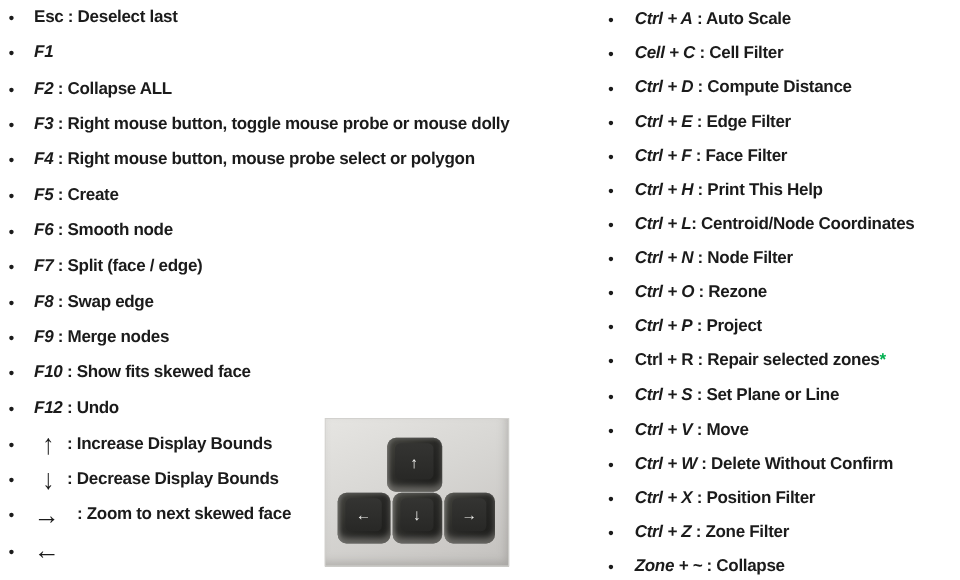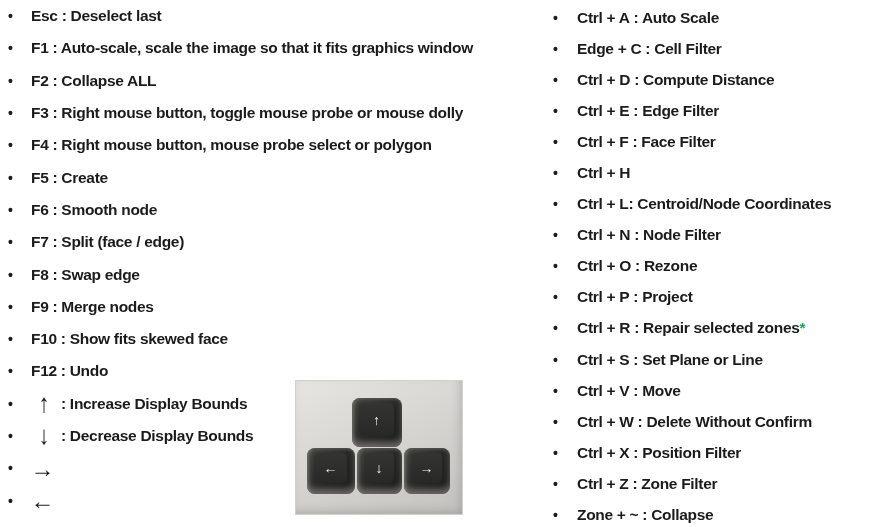--- a/index.html
+++ b/index.html
@@ -12,21 +12,21 @@
   #left-col{left:1px;top:0;}
   #right-col{left:547px;top:2px;}
   li.item{
     display:flex;align-items:center;white-space:pre;
     font-weight:bold;font-size:15.5px;letter-spacing:-0.3px;
   }
   #left-col li.item{height:32.3px;padding-left:7px;}
   #right-col li.item{height:31.1px;padding-left:6px;}
   .bullet{flex:none;width:23px;font-size:14px;letter-spacing:0;}
   #right-col .bullet{width:24px;}
-  .key{flex:none;}
+  .key{flex:none;font-style:italic;}
   li.plain .key{font-style:normal;}
   li.arr .key{
     font-style:normal;font-size:22px;line-height:0.9;
     width:26px;text-align:center;letter-spacing:0;
   }
   li.arr-tall .key{transform:scaleY(1.18);}
   li.arr-wide{padding-left:0;}
   li.arr-wide .bullet{width:11px;}
   li.arr-wide .key{width:47px;font-size:24px;}
   .suffix{color:#00B050;}
@@ -59,21 +59,20 @@
 
 <ul class="col" id="left-col">
   <li class="item plain">
     <span class="bullet">•</span>
     <span class="key">Esc</span>
     <span class="desc"> : Deselect last</span>
   </li>
   <li class="item">
     <span class="bullet">•</span>
     <span class="key">F1</span>
-    <span class="desc"> : Auto-scale, scale the image so that it fits graphics window</span>
   </li>
   <li class="item">
     <span class="bullet">•</span>
     <span class="key">F2</span>
     <span class="desc"> : Collapse ALL</span>
   </li>
   <li class="item">
     <span class="bullet">•</span>
     <span class="key">F3</span>
     <span class="desc"> : Right mouse button, toggle mouse probe or mouse dolly</span>
@@ -124,56 +123,58 @@
     <span class="desc"> : Increase Display Bounds</span>
   </li>
   <li class="item arr arr-tall">
     <span class="bullet">•</span>
     <span class="key">↓</span>
     <span class="desc"> : Decrease Display Bounds</span>
   </li>
   <li class="item arr arr-wide">
     <span class="bullet">•</span>
     <span class="key">→</span>
+    <span class="desc"> : Zoom to next skewed face</span>
   </li>
   <li class="item arr arr-wide">
     <span class="bullet">•</span>
     <span class="key">←</span>
   </li>
 </ul>
 
 <ul class="col" id="right-col">
   <li class="item">
     <span class="bullet">•</span>
     <span class="key">Ctrl + A</span>
     <span class="desc"> : Auto Scale</span>
   </li>
   <li class="item">
     <span class="bullet">•</span>
-    <span class="key">Edge + C</span>
+    <span class="key">Cell + C</span>
     <span class="desc"> : Cell Filter</span>
   </li>
   <li class="item">
     <span class="bullet">•</span>
     <span class="key">Ctrl + D</span>
     <span class="desc"> : Compute Distance</span>
   </li>
   <li class="item">
     <span class="bullet">•</span>
     <span class="key">Ctrl + E</span>
     <span class="desc"> : Edge Filter</span>
   </li>
   <li class="item">
     <span class="bullet">•</span>
     <span class="key">Ctrl + F</span>
     <span class="desc"> : Face Filter</span>
   </li>
   <li class="item">
     <span class="bullet">•</span>
     <span class="key">Ctrl + H</span>
+    <span class="desc"> : Print This Help</span>
   </li>
   <li class="item">
     <span class="bullet">•</span>
     <span class="key">Ctrl + L</span>
     <span class="desc">: Centroid/Node Coordinates</span>
   </li>
   <li class="item">
     <span class="bullet">•</span>
     <span class="key">Ctrl + N</span>
     <span class="desc"> : Node Filter</span>

